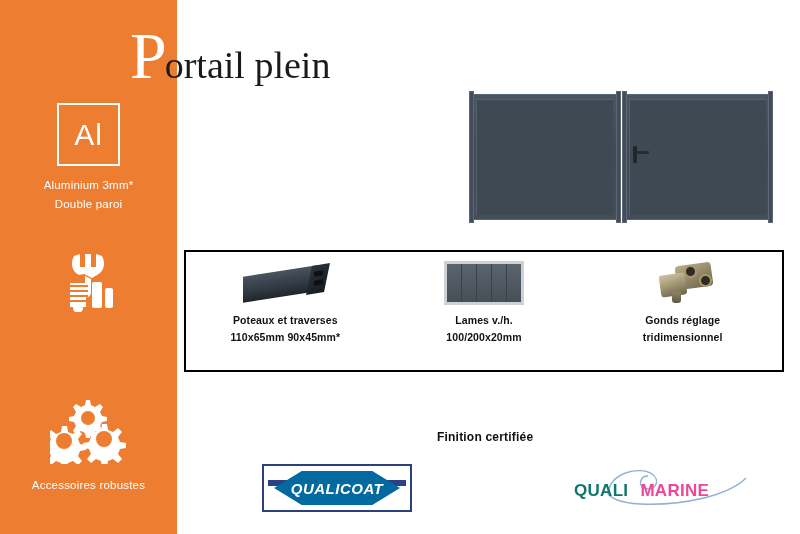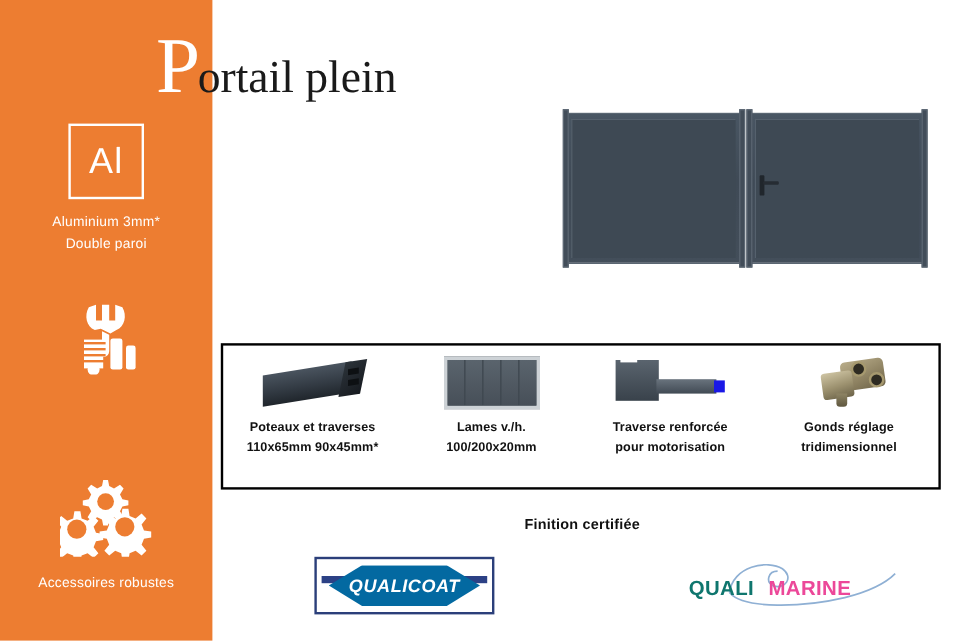--- a/index.html
+++ b/index.html
@@ -160,21 +160,20 @@
   .feature-box {
     position: absolute;
     left: 184px;
     top: 250px;
     width: 600px;
     height: 122px;
     border: 2px solid #000000;
     box-sizing: border-box;
     background: #ffffff;
     display: flex;
-    margin-top: 36px;
   }
   .fb-cell {
     flex: 1 1 0;
     display: flex;
     flex-direction: column;
     align-items: center;
     padding-top: 6px;
     box-sizing: border-box;
   }
   .fb-art {
@@ -473,32 +472,20 @@
             <i></i>
             <i></i>
             <i></i>
             <i></i>
           </div>
       </div>
       <div class="fb-label">Lames v./h.</div>
       <div class="fb-label">100/200x20mm</div>
     </div>
 
-    <div class="fb-cell">
-      <div class="fb-art">
-        <div class="art-motor">
-          <div class="blk"></div>
-          <div class="notch"></div>
-          <div class="arm"></div>
-          <div class="led"></div>
-        </div>
-      </div>
-      <div class="fb-label">Traverse renforcée</div>
-      <div class="fb-label">pour motorisation</div>
-    </div>
 
     <div class="fb-cell">
       <div class="fb-art">
         <div class="art-hinge">
           <div class="blade"></div>
           <div class="hole1"></div>
           <div class="hole2"></div>
           <div class="barrel"></div>
           <div class="pin"></div>
         </div>

